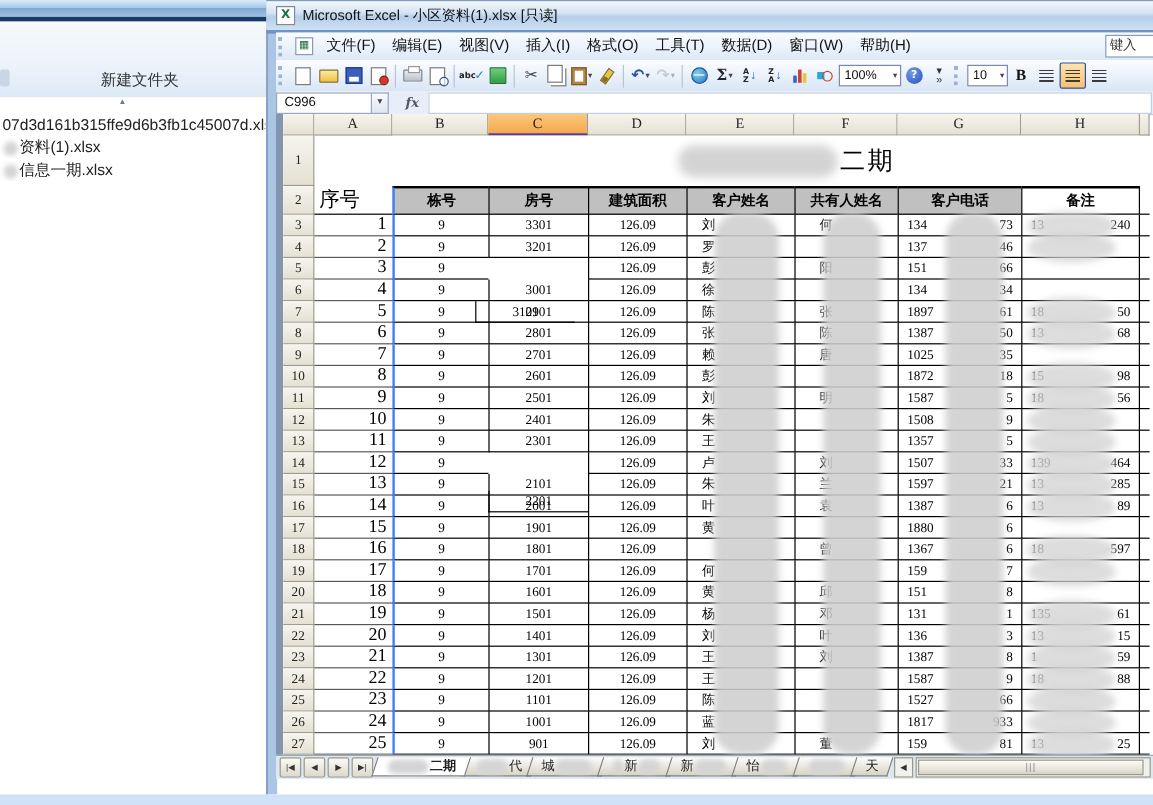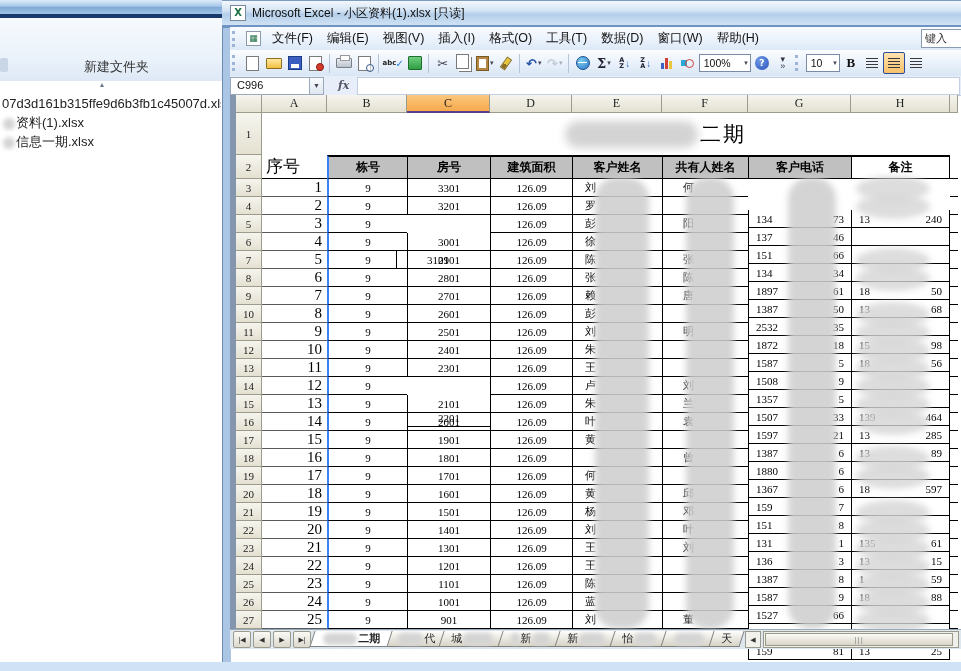--- a/index.html
+++ b/index.html
@@ -95,21 +95,21 @@
   .hdr.selcol{background:linear-gradient(180deg,#fbc87e,#f6a94c);border-bottom:2px solid #5b3d8e;}
   .acell{border-bottom:1px solid #5a5a5a;display:flex;align-items:center;justify-content:flex-end;padding-right:5px;font-size:15px;}
   .tcell{border-left:1px solid #000;border-bottom:1px solid #000;display:flex;align-items:center;justify-content:center;font-size:11px;}
   .tcell.bL{border-left:2px solid #3b82f6;}
   .tcell.bT{border-top:2px solid #000;}
   .tcell.bR{border-right:1px solid #000;}
   .tcell.gray{background:#c0c0c0;font-weight:bold;font-size:12px;}
   .tcell.whead{font-weight:bold;font-size:12px;}
   .tcell.nm{justify-content:flex-start;padding-left:12px;}
   .tcell.co{justify-content:flex-start;padding-left:20px;}
-  .tcell.ph{justify-content:space-between;padding:0 7px;margin-top:31px;}
+  .tcell.ph{justify-content:space-between;padding:0 7px;}
   .slv{border-bottom:1px solid #000;}
   #xh-cell{font-size:17px;display:flex;align-items:center;padding-left:4px;border-bottom:1px solid #000;font-family:"Liberation Serif",serif;}
   #title-merge{position:absolute;box-sizing:border-box;background:#fff;}
   #title-text{position:absolute;left:373px;top:7px;font:21px "Liberation Serif",serif;color:#000;letter-spacing:2px;}
   #title-blob{position:absolute;left:238px;top:8px;width:133px;height:27px;background:#cfcfcf;border-radius:14px;filter:blur(4px);opacity:.9;}
   .band{position:absolute;background:rgba(206,206,206,.88);filter:blur(3px);border-radius:22px;pointer-events:none;}
   .hblob{position:absolute;background:rgba(212,212,212,.8);filter:blur(3px);border-radius:50%;pointer-events:none;}
   
   #tabbar{position:absolute;left:8px;top:629px;width:731px;height:19px;background:#dee6ee;display:flex;align-items:center;border-top:1px solid #9aa8bc;}
   .navbtn{width:16px;height:15px;background:linear-gradient(#fafaf6,#dcd9cc);border:1px solid #9a9a8c;border-radius:2px;
@@ -442,21 +442,21 @@
           <span>68</span>
         </div>
         <div class="gcell slv" style="left: 714px; top: 174px; width: 8px; height: 18px;"></div>
         <div class="gcell acell" style="left: 26px; top: 192px; width: 65px; height: 18px;">7</div>
         <div class="gcell tcell bL" style="left: 91px; top: 192px; width: 80px; height: 18px;">9</div>
         <div class="gcell tcell" style="left: 171px; top: 192px; width: 83px; height: 18px;">2701</div>
         <div class="gcell tcell" style="left: 254px; top: 192px; width: 82px; height: 18px;">126.09</div>
         <div class="gcell tcell nm" style="left: 336px; top: 192px; width: 90px; height: 18px;">赖</div>
         <div class="gcell tcell co" style="left: 426px; top: 192px; width: 86px; height: 18px;">唐</div>
         <div class="gcell tcell ph" style="left: 512px; top: 192px; width: 103px; height: 18px;">
-          <span>2532</span>
+          <span>1025</span>
           <span>35</span>
         </div>
         <div class="gcell tcell ph bR" style="left: 615px; top: 192px; width: 99px; height: 18px;"></div>
         <div class="gcell slv" style="left: 714px; top: 192px; width: 8px; height: 18px;"></div>
         <div class="gcell acell" style="left: 26px; top: 210px; width: 65px; height: 18px;">8</div>
         <div class="gcell tcell bL" style="left: 91px; top: 210px; width: 80px; height: 18px;">9</div>
         <div class="gcell tcell" style="left: 171px; top: 210px; width: 83px; height: 18px;">2601</div>
         <div class="gcell tcell" style="left: 254px; top: 210px; width: 82px; height: 18px;">126.09</div>
         <div class="gcell tcell nm" style="left: 336px; top: 210px; width: 90px; height: 18px;">彭</div>
         <div class="gcell tcell co" style="left: 426px; top: 210px; width: 86px; height: 18px;"></div>

